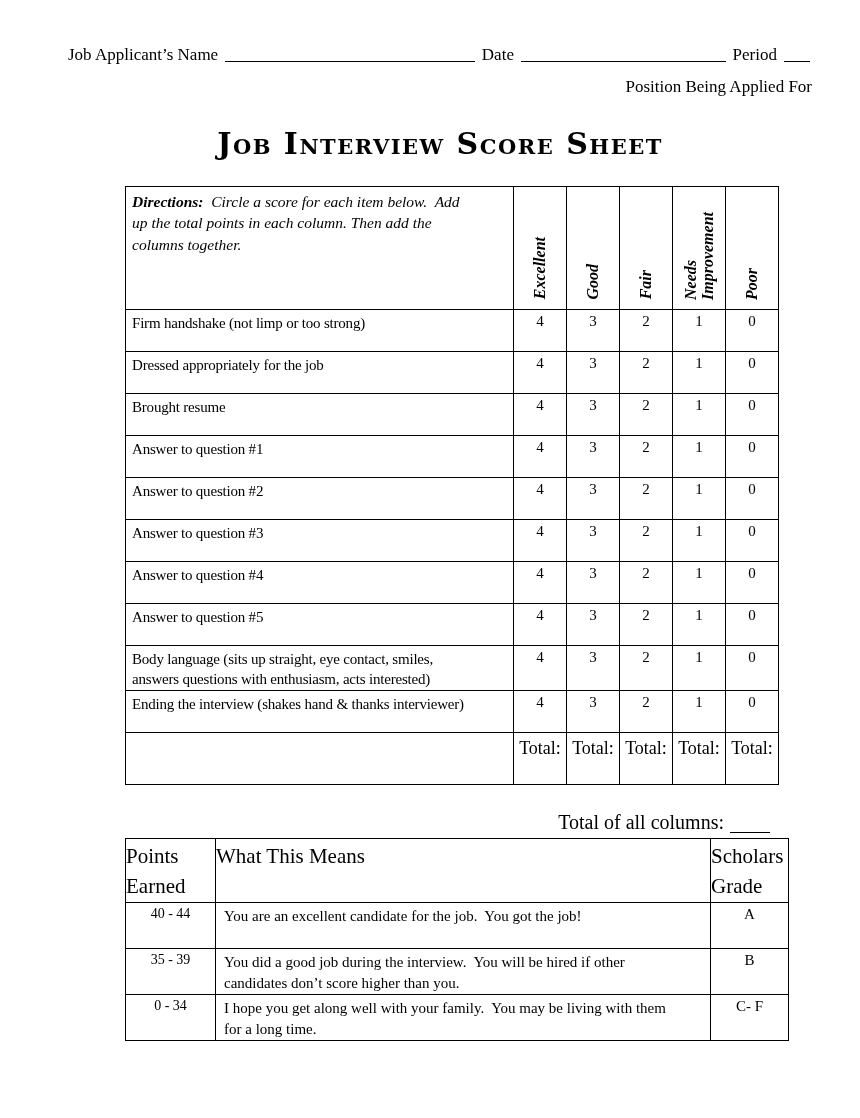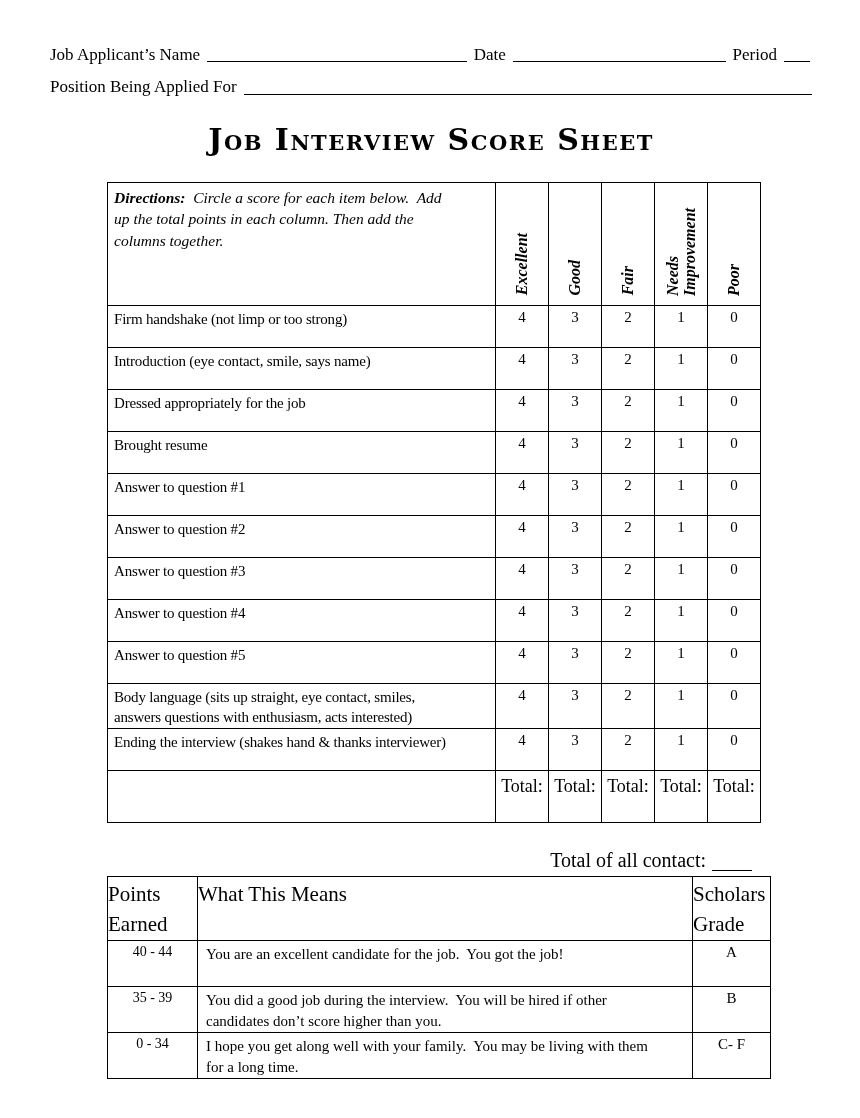--- a/index.html
+++ b/index.html
@@ -3,25 +3,25 @@
 <meta charset="utf-8">
 <style>
   * { margin: 0; padding: 0; box-sizing: border-box; }
   html, body { background: #ffffff; }
   body {
     width: 860px; height: 1118px;
     color: #000;
     font-family: "Liberation Serif", serif;
     overflow: hidden;
   }
-  .page { width: 860px; height: 1118px; padding: 44px 48px 0 50px; }
+  .page { width: 860px; height: 1118px; padding: 44px 48px 0 68px; }
 
   
   .field-row { display: flex; align-items: flex-end; font-size: 17px; line-height: 1.25; }
-  .field-row + .field-row { margin-top: 11px; }
+  .field-row + .field-row { margin-top: 11px; flex-direction: column; }
   .flabel { white-space: nowrap; }
   .fline { border-bottom: 1.3px solid #000; height: 0; align-self: flex-end; margin: 0 7px 3px 7px; }
   .fline.name   { flex: 1.22; }
   .fline.date   { flex: 1; }
   .fline.period { width: 26px; margin-right: 2px; }
   .fline.position { flex: 1; margin-right: 0; }
 
   
   .title {
     margin-top: 24px;
@@ -138,28 +138,20 @@
 
     <tr class="item-row">
       <td class="item-label">Firm handshake (not limp or too strong)</td>
       <td class="score-cell">4</td>
       <td class="score-cell">3</td>
       <td class="score-cell">2</td>
       <td class="score-cell">1</td>
       <td class="score-cell">0</td>
     </tr>
     <tr class="item-row">
-      <td class="item-label">Introduction (eye contact, smile, says name)</td>
-      <td class="score-cell">4</td>
-      <td class="score-cell">3</td>
-      <td class="score-cell">2</td>
-      <td class="score-cell">1</td>
-      <td class="score-cell">0</td>
-    </tr>
-    <tr class="item-row">
       <td class="item-label">Dressed appropriately for the job</td>
       <td class="score-cell">4</td>
       <td class="score-cell">3</td>
       <td class="score-cell">2</td>
       <td class="score-cell">1</td>
       <td class="score-cell">0</td>
     </tr>
     <tr class="item-row">
       <td class="item-label">Brought resume</td>
       <td class="score-cell">4</td>
@@ -231,21 +223,21 @@
       <td class="total-cell">Total:</td>
       <td class="total-cell">Total:</td>
       <td class="total-cell">Total:</td>
       <td class="total-cell">Total:</td>
       <td class="total-cell">Total:</td>
     </tr>
   </tbody>
     </table>
 
   <div class="total-line">
-    <span>Total of all contact:</span><span class="total-blank"></span>
+    <span>Total of all columns:</span><span class="total-blank"></span>
   </div>
 
   <table class="grade-table">
     <colgroup>
       <col style="width:90px">
         <col style="width:495px">
         <col style="width:78px">
     </colgroup>
     <tbody>
         <tr class="grade-head-row">

